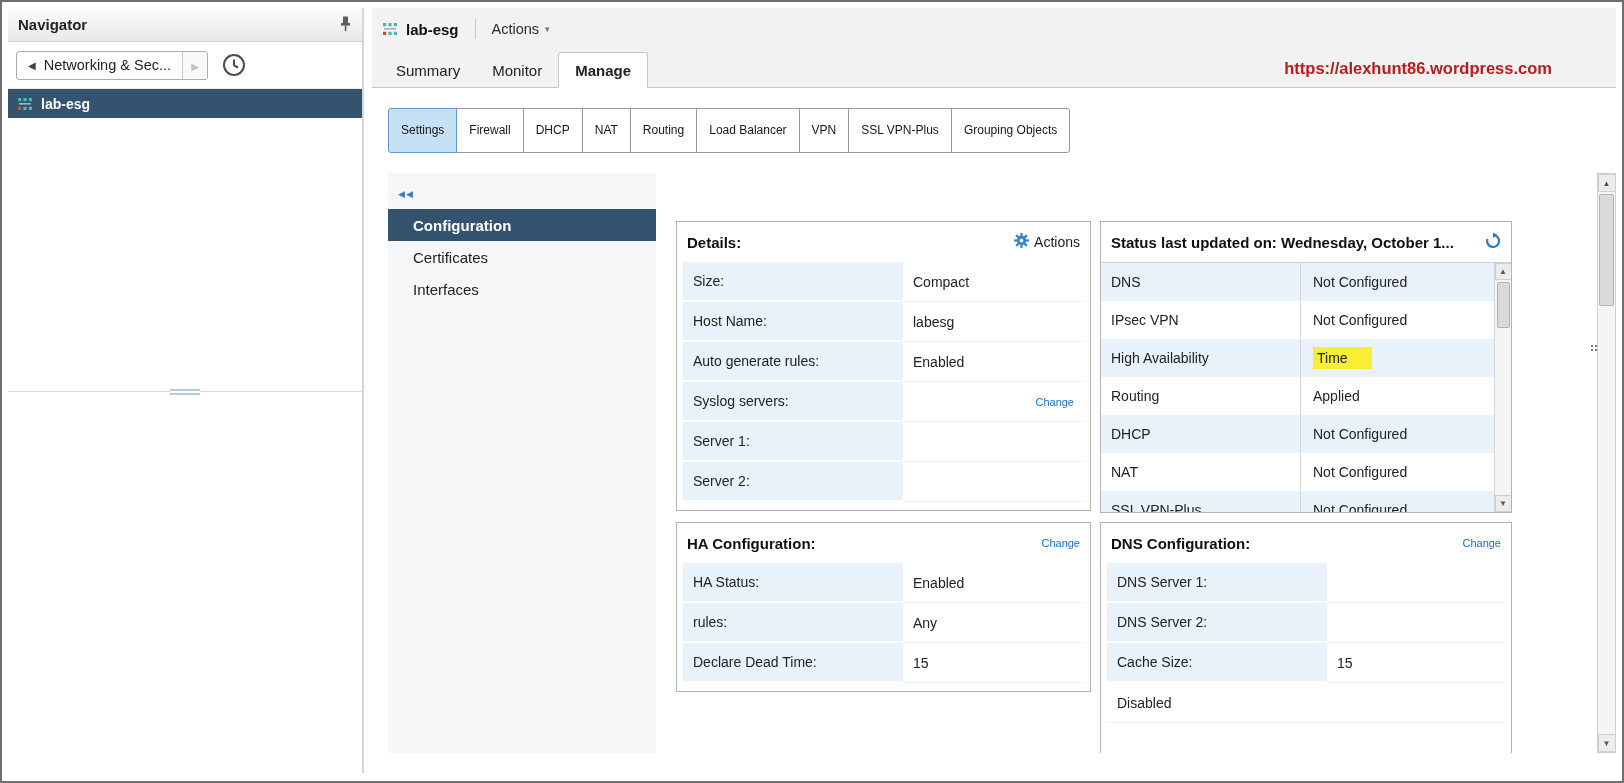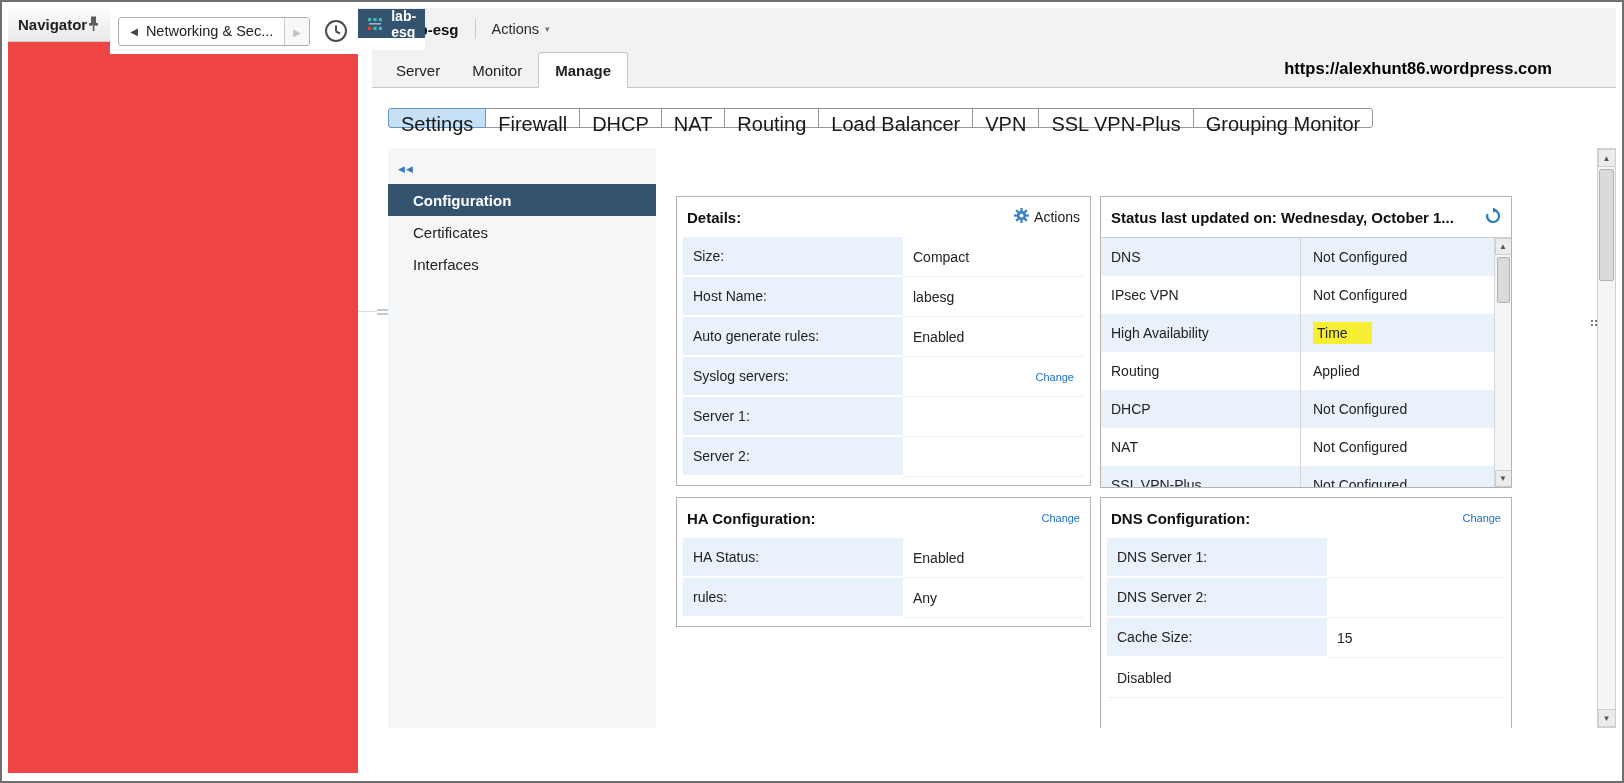--- a/index.html
+++ b/index.html
@@ -2,21 +2,21 @@
 <html><head>
 <meta charset="utf-8">
 <style>
   * { margin:0; padding:0; box-sizing:border-box; }
   html,body { width:1624px; height:783px; overflow:hidden; }
   body { font-family:"Liberation Sans","DejaVu Sans",sans-serif; font-size:14px; color:#1e1e1e; background:#fff; }
 
   .frame { width:1624px; height:783px; border:2px solid #6f6f6f; background:#fff; display:flex; padding:6px 6px 8px 6px; gap:8px; }
 
   
-  .navigator { width:356px; flex:none; display:flex; flex-direction:row; border-right:2px solid #d6d6d6; background:#ef4444; }
+  .navigator { width:356px; flex:none; display:flex; flex-direction:column; border-right:2px solid #d6d6d6; background:#22c55e; }
   .nav-header { height:34px; flex:none; display:flex; align-items:center; justify-content:space-between; padding:0 10px; background:linear-gradient(#fbfbfb,#e9e9e9); border-bottom:1px solid #cccccc; }
   .nav-title { font-weight:bold; font-size:15px; color:#222; }
   .pin-btn, .history-btn, .nav-back, .nav-fwd, .actions-btn, .tab, .subtab, .collapse-btn, .hdr-action, .refresh-btn, .link, .sb-btn { background:none; border:none; font-family:inherit; cursor:pointer; }
   .nav-controls { height:46px; flex:none; display:flex; align-items:center; gap:12px; padding:0 8px; background:#fff; }
   .crumb-group { display:flex; align-items:stretch; height:29px; border:1px solid #adadad; border-radius:3px; overflow:hidden; background:#fff; }
   .nav-back { display:flex; align-items:center; gap:8px; padding:0 11px; font-size:14.5px; color:#222; }
   .glyph { font-size:10px; color:#444; }
   .nav-fwd { width:25px; border-left:1px solid #c9c9c9; background:#f8f8f8; }
   .nav-fwd .glyph { color:#c2c2c2; }
   .history-btn { width:28px; height:28px; display:flex; align-items:center; justify-content:center; }
@@ -32,24 +32,24 @@
   .main { flex:1; min-width:0; display:flex; flex-direction:column; background:#fff; }
   .obj-header { height:42px; flex:none; display:flex; align-items:center; gap:8px; padding:0 10px; background:#f2f2f2; }
   .obj-title { font-weight:bold; font-size:15px; color:#101010; }
   .obj-sep { width:1px; height:20px; background:#c9c9c9; margin:0 8px; }
   .actions-btn { display:flex; align-items:center; gap:6px; font-size:14.5px; color:#2a2a2a; }
   .caret { font-size:9px; color:#707070; }
 
   .tab-row { height:38px; flex:none; background:#f2f2f2; display:flex; align-items:flex-end; padding:0 8px; border-bottom:1px solid #c6c6c6; position:relative; }
   .tab { padding:9px 16px 8px; font-size:15px; color:#222; }
   .tab.active { background:#fff; border:1px solid #c6c6c6; border-bottom-color:#fff; margin-bottom:-1px; border-radius:3px 3px 0 0; font-weight:bold; }
-  .watermark { position:absolute; right:64px; top:9px; color:#000000; font-weight:bold; font-size:16.5px; text-decoration:none; }
+  .watermark { position:absolute; right:64px; top:9px; color:#b91c1c; font-weight:bold; font-size:16.5px; text-decoration:none; }
 
   .subtab-row { flex:none; padding:20px 0 0 16px; display:flex; background:#fff; }
-  .subtab { padding:0 12px; height:20px; line-height:31px; border:1px solid #969696; margin-left:-1px; background:#fff; font-size:20px; color:#181818; }
+  .subtab { padding:0 12px; height:45px; line-height:31px; border:1px solid #969696; margin-left:-1px; background:#fff; font-size:12px; color:#181818; }
   .subtab:first-child { margin-left:0; border-radius:3px 0 0 3px; }
   .subtab:last-child { border-radius:0 3px 3px 0; }
   .subtab.active { background:#c6e0f6; border-color:#6397c9; position:relative; z-index:1; }
 
   .content { height:580px; margin-top:20px; display:flex; padding-left:16px; position:relative; overflow:hidden; }
   .inner-sidebar { width:268px; flex:none; background:#f4f6f8; padding-top:6px; }
   .collapse-btn { height:30px; display:flex; align-items:center; padding:0 10px; color:#3a7bbf; font-size:9px; letter-spacing:1px; }
   .side-item { height:32px; display:flex; align-items:center; padding:0 25px; font-size:15px; color:#222; cursor:pointer; }
   .side-item.selected { background:#33536f; color:#fff; font-weight:bold; }
 
@@ -168,36 +168,36 @@
       </span>
       <span class="obj-title">lab-esg</span>
       <span class="obj-sep"></span>
       <button class="actions-btn">
         <span>Actions</span>
         <span class="caret">▾</span>
       </button>
     </div>
 
     <div class="tab-row">
-      <button class="tab">Server</button>
+      <button class="tab">Summary</button>
       <button class="tab">Monitor</button>
       <button class="tab active">Manage</button>
       <a class="watermark">https://alexhunt86.wordpress.com</a>
     </div>
 
     <div class="subtab-row">
       <button class="subtab active">Settings</button>
       <button class="subtab">Firewall</button>
       <button class="subtab">DHCP</button>
       <button class="subtab">NAT</button>
       <button class="subtab">Routing</button>
       <button class="subtab">Load Balancer</button>
       <button class="subtab">VPN</button>
       <button class="subtab">SSL VPN-Plus</button>
-      <button class="subtab">Grouping Monitor</button>
+      <button class="subtab">Grouping Objects</button>
     </div>
 
     <div class="content">
 
       <div class="inner-sidebar">
         <button class="collapse-btn">◀◀</button>
         <div class="side-item selected">Configuration</div>
         <div class="side-item">Certificates</div>
         <div class="side-item">Interfaces</div>
       </div>
@@ -313,20 +313,24 @@
             </div>
             <div class="kv-body">
               <div class="kv-row">
                 <span class="kv-label">HA Status:</span>
                 <span class="kv-value">Enabled</span>
               </div>
               <div class="kv-row">
                 <span class="kv-label">rules:</span>
                 <span class="kv-value">Any</span>
               </div>
+              <div class="kv-row">
+                <span class="kv-label">Declare Dead Time:</span>
+                <span class="kv-value">15</span>
+              </div>
             </div>
           </div>
 
           <div class="panel panel-dns">
             <div class="panel-header">
               <span class="panel-title">DNS Configuration:</span>
               <button class="link">Change</button>
             </div>
             <div class="kv-body">
               <div class="kv-row">

